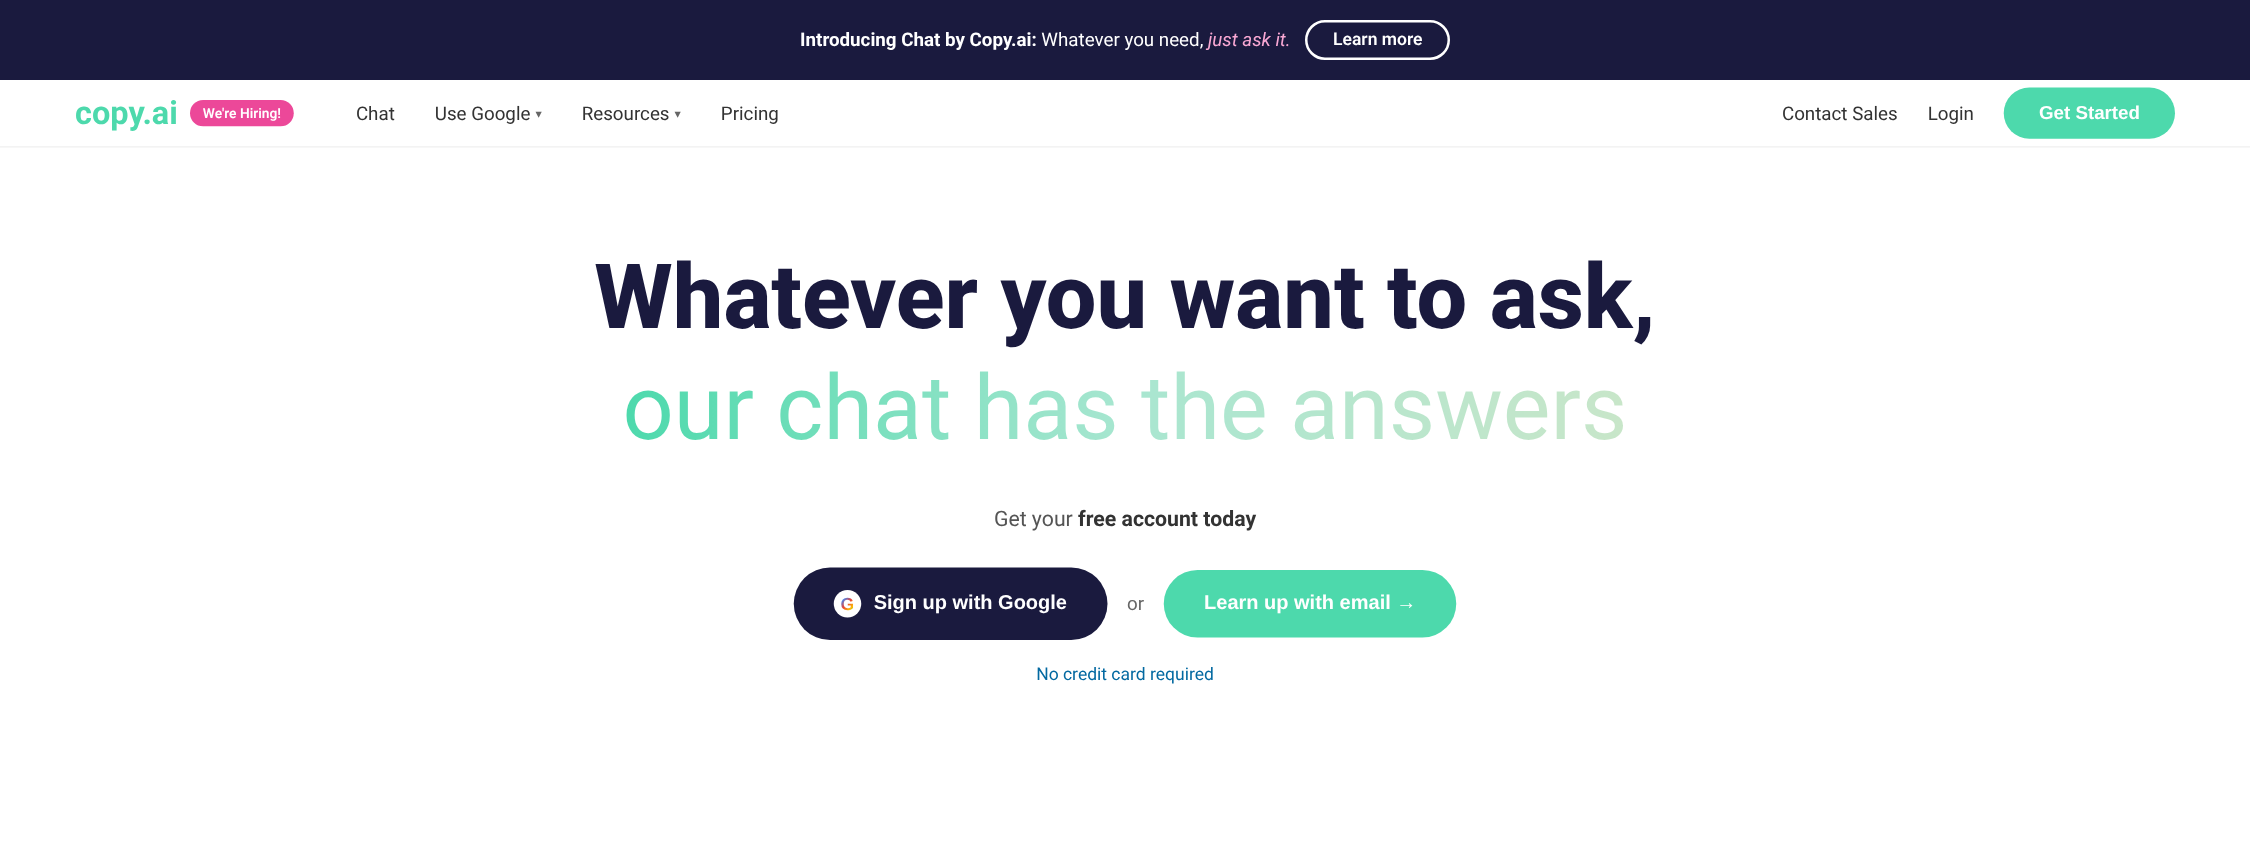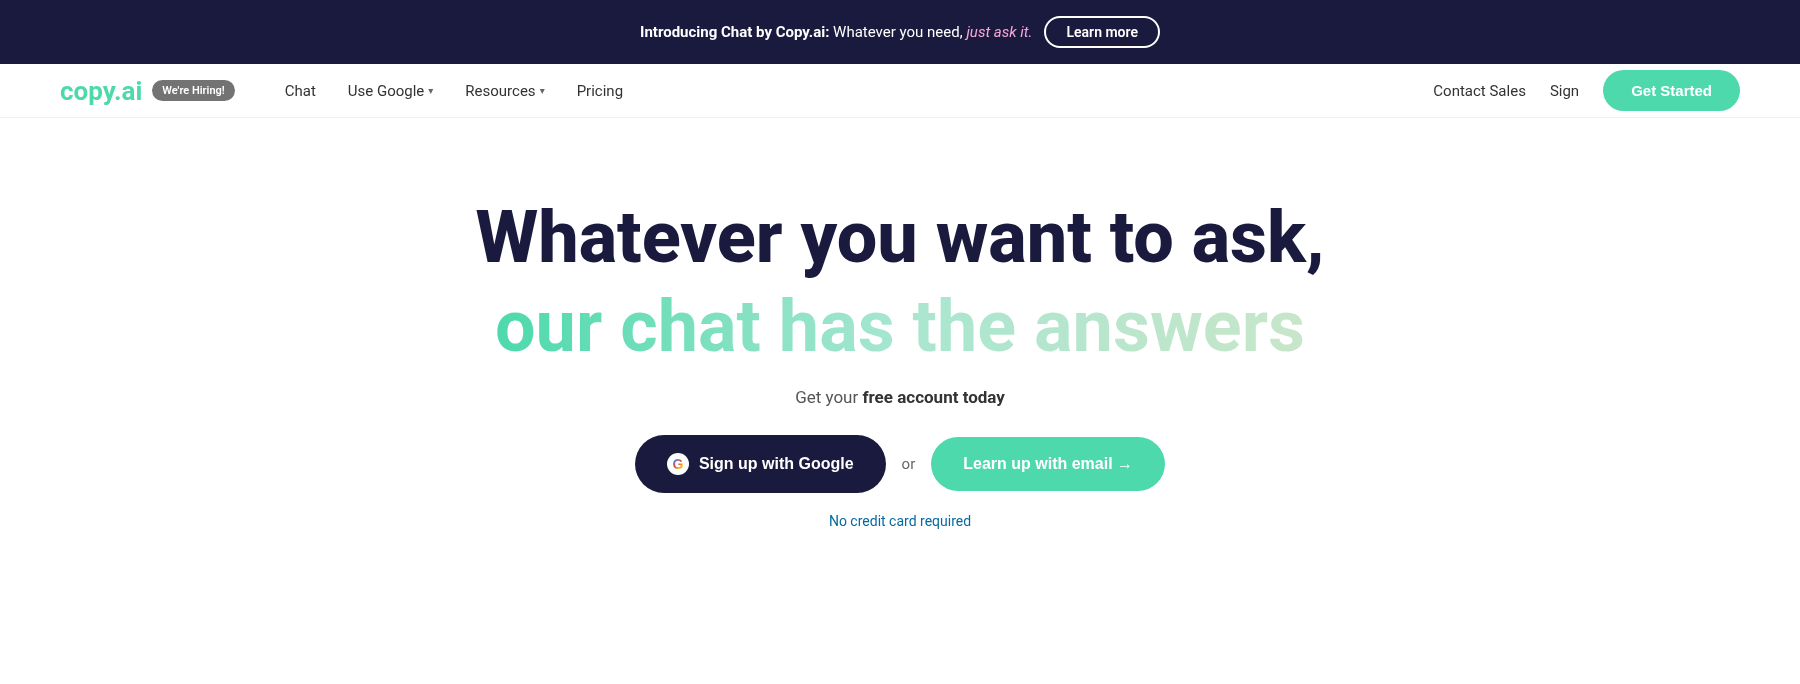--- a/index.html
+++ b/index.html
@@ -49,21 +49,21 @@
       margin-right: 10px;
     }
     .logo-text {
       font-size: 26px;
       font-weight: 700;
       color: #1a1a3e;
     }
     .logo-text span { color: #4dd9ac; }
     .logo-dot { color: #1a1a3e; }
     .hiring-badge {
-      background: #737373;
+      background: #ec4899;
       color: #fff;
       font-size: 11px;
       font-weight: 600;
       padding: 4px 10px;
       border-radius: 50px;
     }
     .nav-links {
       display: flex;
       align-items: center;
       gap: 32px;
@@ -117,23 +117,23 @@
     }
     .hero-title {
       font-size: 72px;
       font-weight: 800;
       color: #1a1a3e;
       line-height: 1.1;
       margin-bottom: 10px;
     }
     .hero-subtitle {
       font-size: 72px;
-      font-weight: 700;
+      font-weight: 400;
       line-height: 1.1;
-      margin-bottom: 21px;
+      margin-bottom: 40px;
       background: linear-gradient(90deg, #4dd9ac 0%, #a8e6d0 50%, #c8e6c9 100%);
       -webkit-background-clip: text;
       -webkit-text-fill-color: transparent;
       background-clip: text;
     }
     .hero-cta-text {
       font-size: 17px;
       color: #555;
       margin-bottom: 28px;
     }
@@ -233,21 +233,21 @@
       <span>Resources</span>
       <span class="chevron">▾</span>
     </a>
     <a class="nav-link" href="#">
       <span>Pricing</span>
     </a>
   </div>
 
   <div class="nav-right">
     <a class="contact-sales" href="#">Contact Sales</a>
-    <a class="login-link" href="#">Sign</a>
+    <a class="login-link" href="#">Login</a>
     <button class="get-started-btn">Get Started</button>
   </div>
 </nav>
 
 <section class="hero">
   <h1 class="hero-title">Whatever you want to ask,</h1>
   <h2 class="hero-subtitle">our chat has the answers</h2>
 
   <p class="hero-cta-text">
     <span>Get your </span><strong>free account today</strong>

